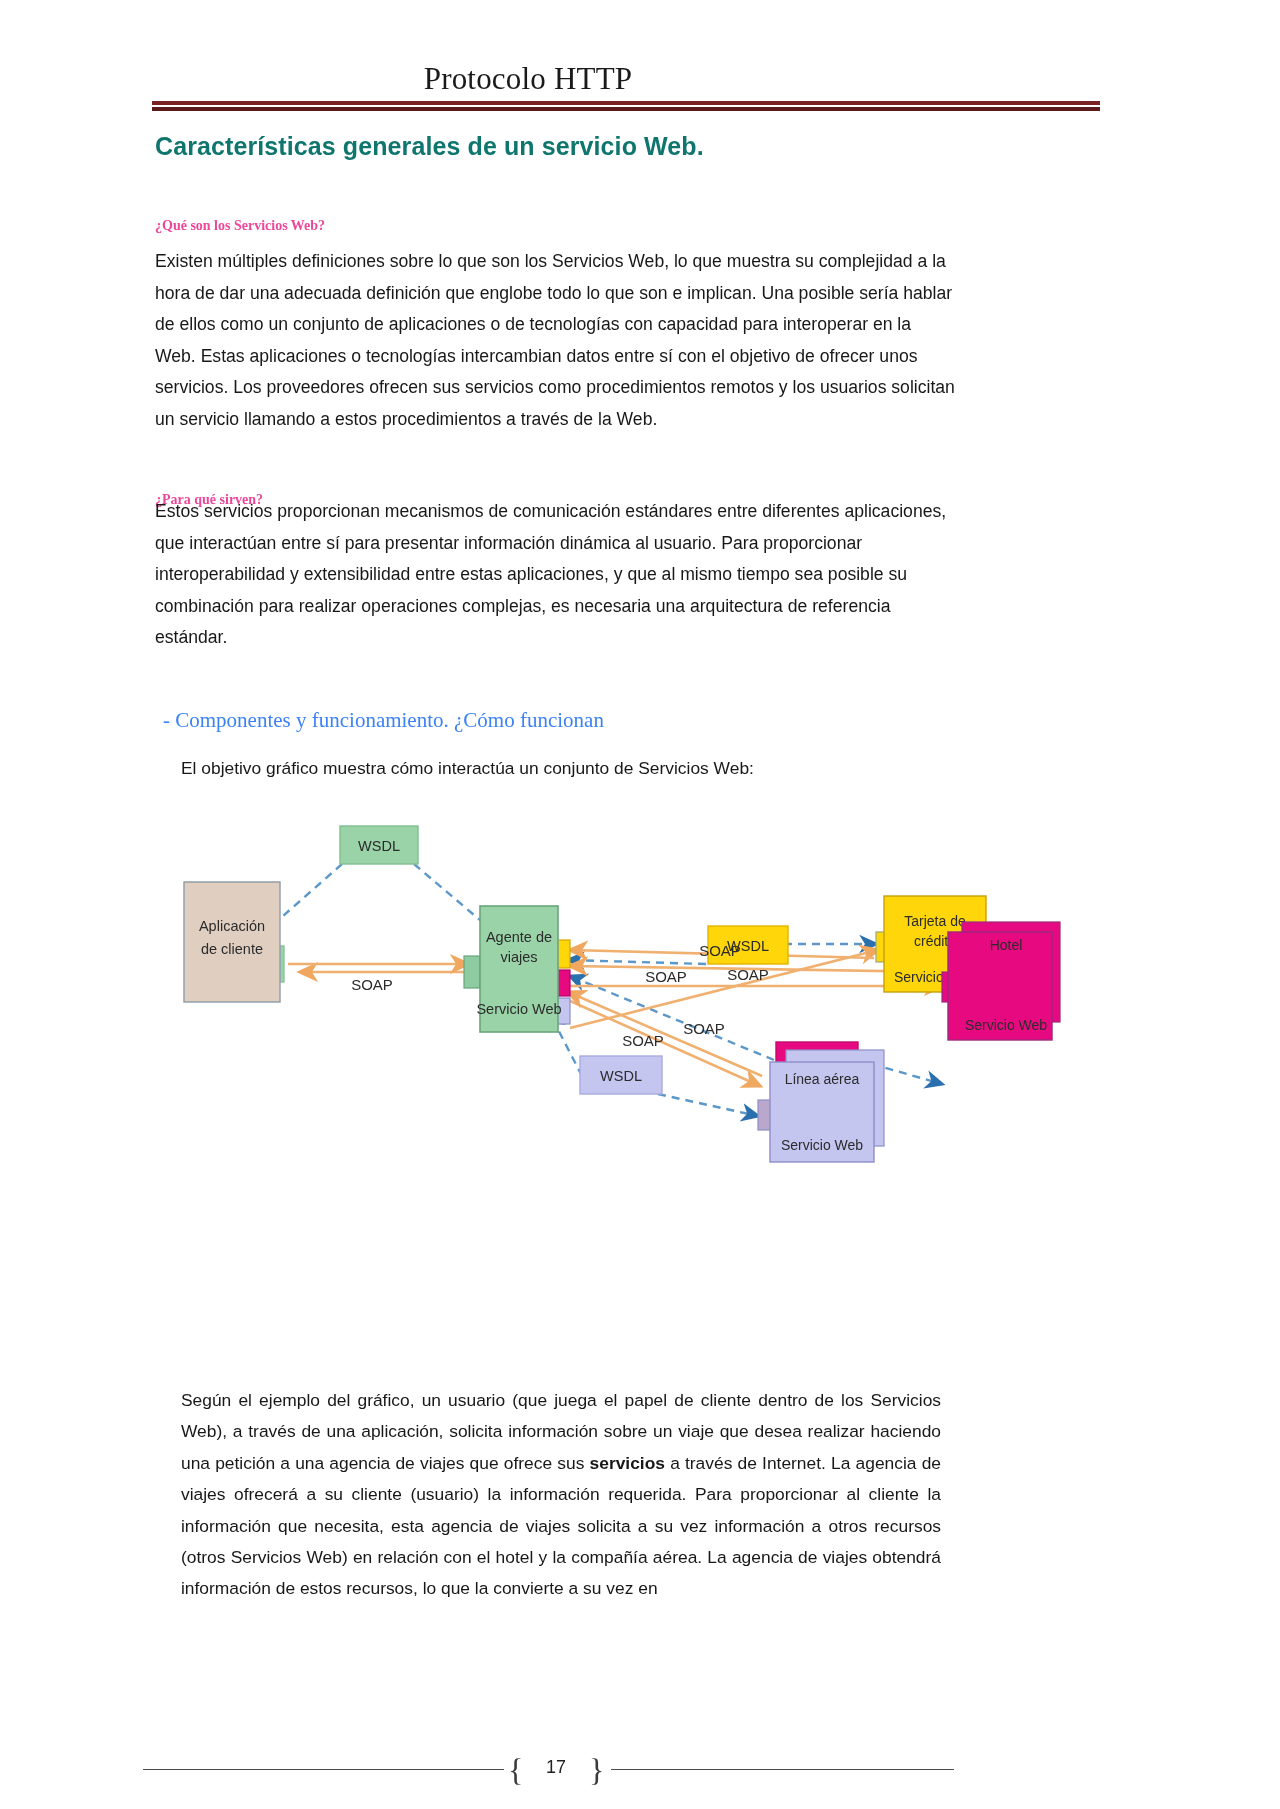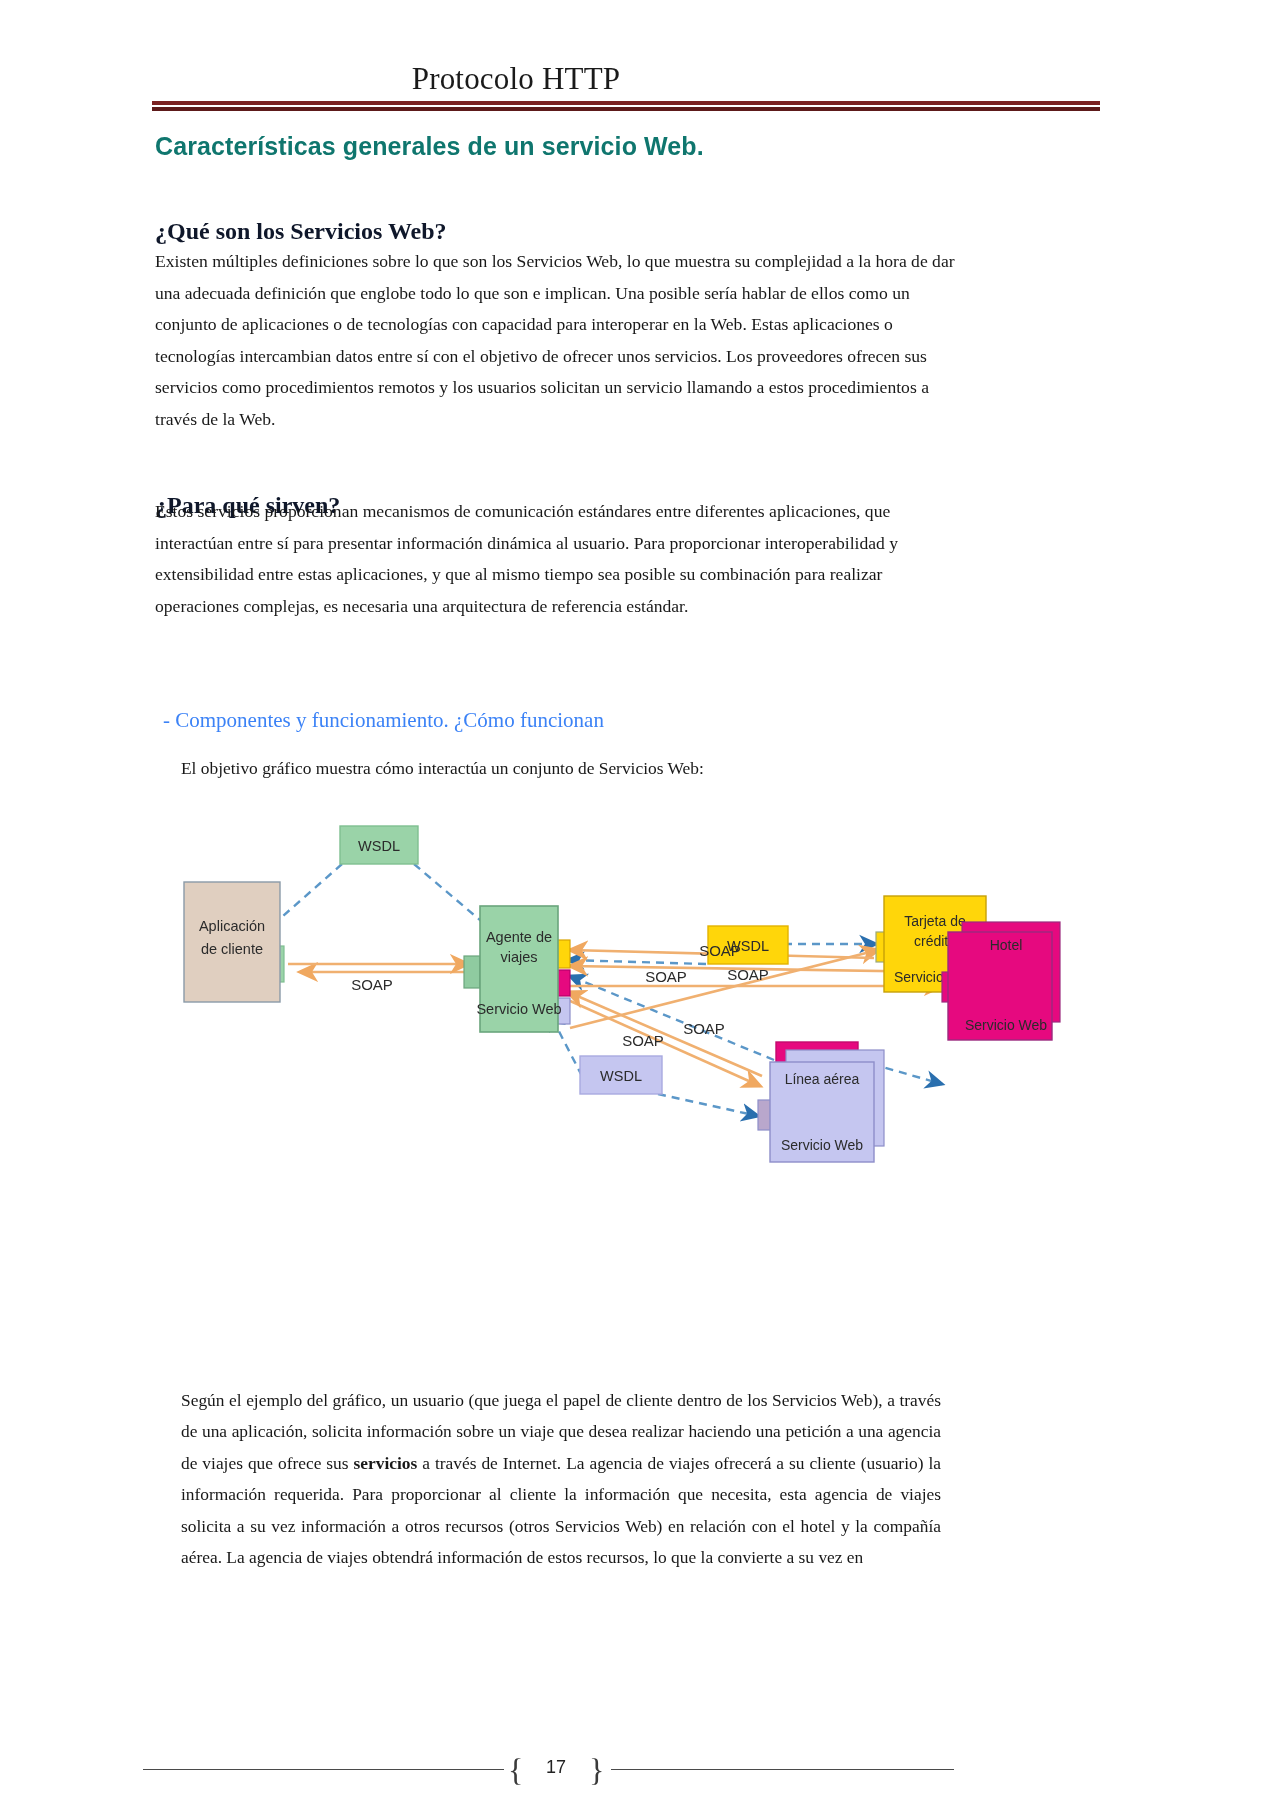--- a/index.html
+++ b/index.html
@@ -14,20 +14,21 @@
     color: #1a1a1a;
     position: relative;
     overflow: hidden;
   }
 
   .page {
     position: absolute;
     inset: 0;
     width: 1032px;
     height: 1809px;
+    padding-left: 24px;
   }
 
   
   .doc-header {
     position: absolute;
     left: 0; right: 0;
     top: 62px;
     text-align: center;
   }
   .doc-header .title {
@@ -56,40 +57,40 @@
     font-weight: bold;
     font-size: 25px;
     color: #0f766e;
     letter-spacing: .1px;
   }
   .h2-blue {
     position: absolute;
     left: 155px;
     font-family: "Liberation Serif", serif;
     font-weight: bold;
-    font-size: 24px;
-    color: #0f172a;
+    font-size: 14px;
+    color: #ec4899;
   }
   .h2-a { top: 218px; }
   .h2-b { top: 492px; }
 
   .h3-blue {
     position: absolute;
     left: 163px;
     top: 708px;
     font-family: "Liberation Serif", serif;
     font-size: 21px;
     color: #3b82f6;
     font-weight: normal;
   }
 
   
   .para {
     position: absolute;
-    font-family: Liberation Serif, serif;
+    font-family: Liberation Sans, sans-serif;
     font-size: 17.6px;
     line-height: 31.6px;
     color: #181818;
   }
   .p1 { left: 155px; top: 246px; width: 800px; }
   .p2 { left: 155px; top: 496px; width: 800px; }
   .p3 {
     left: 181px; top: 753px; width: 760px;
     font-size: 17.4px;
   }

